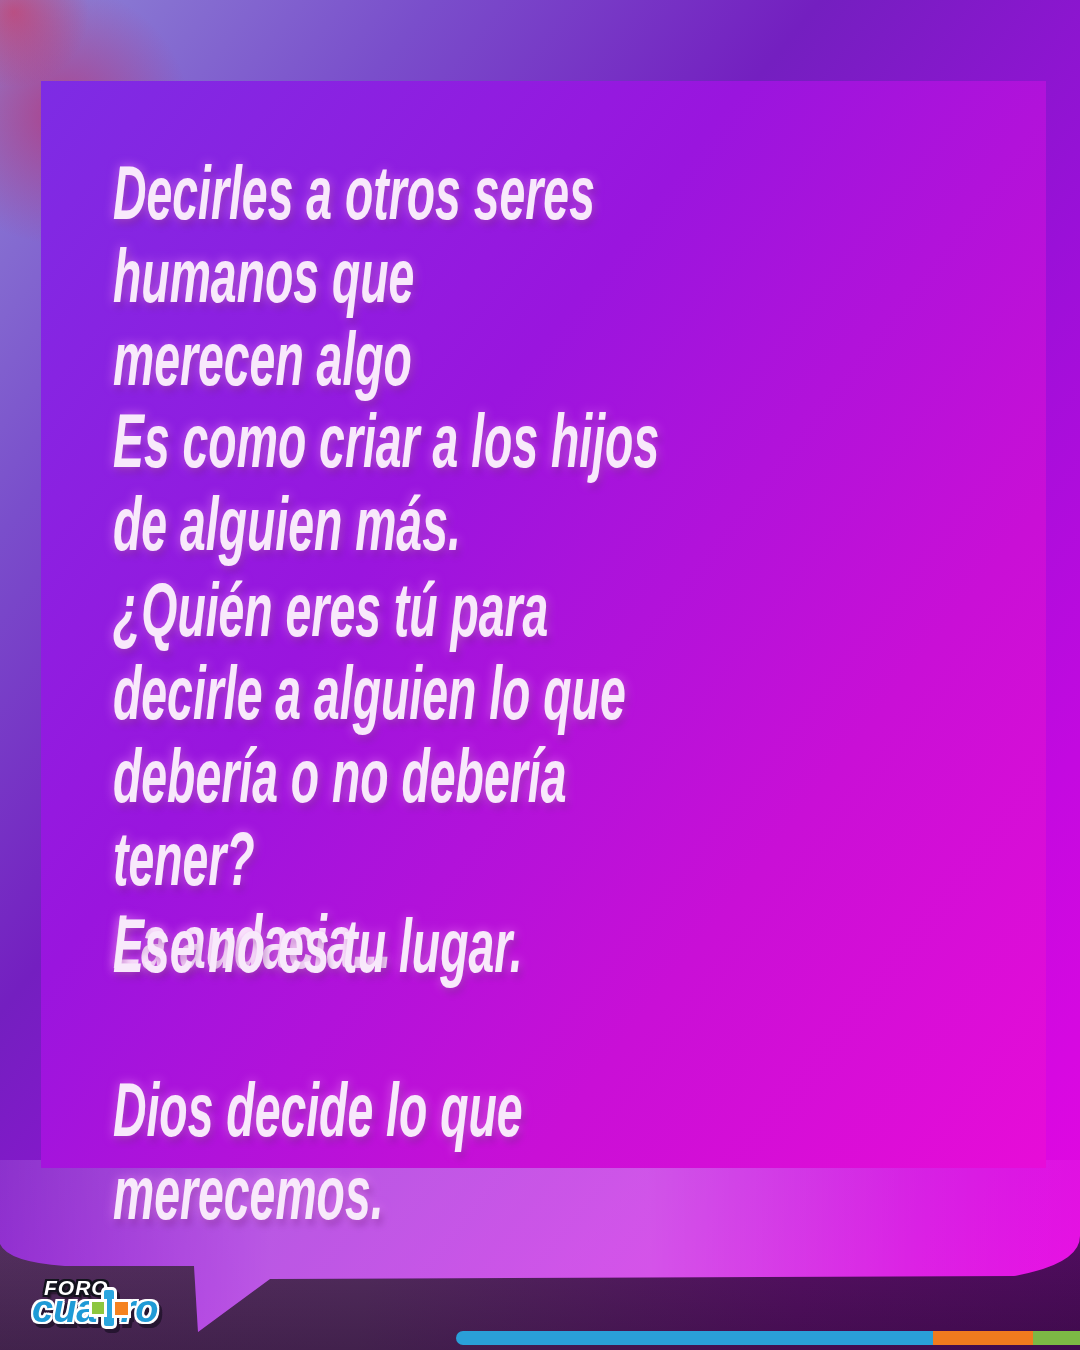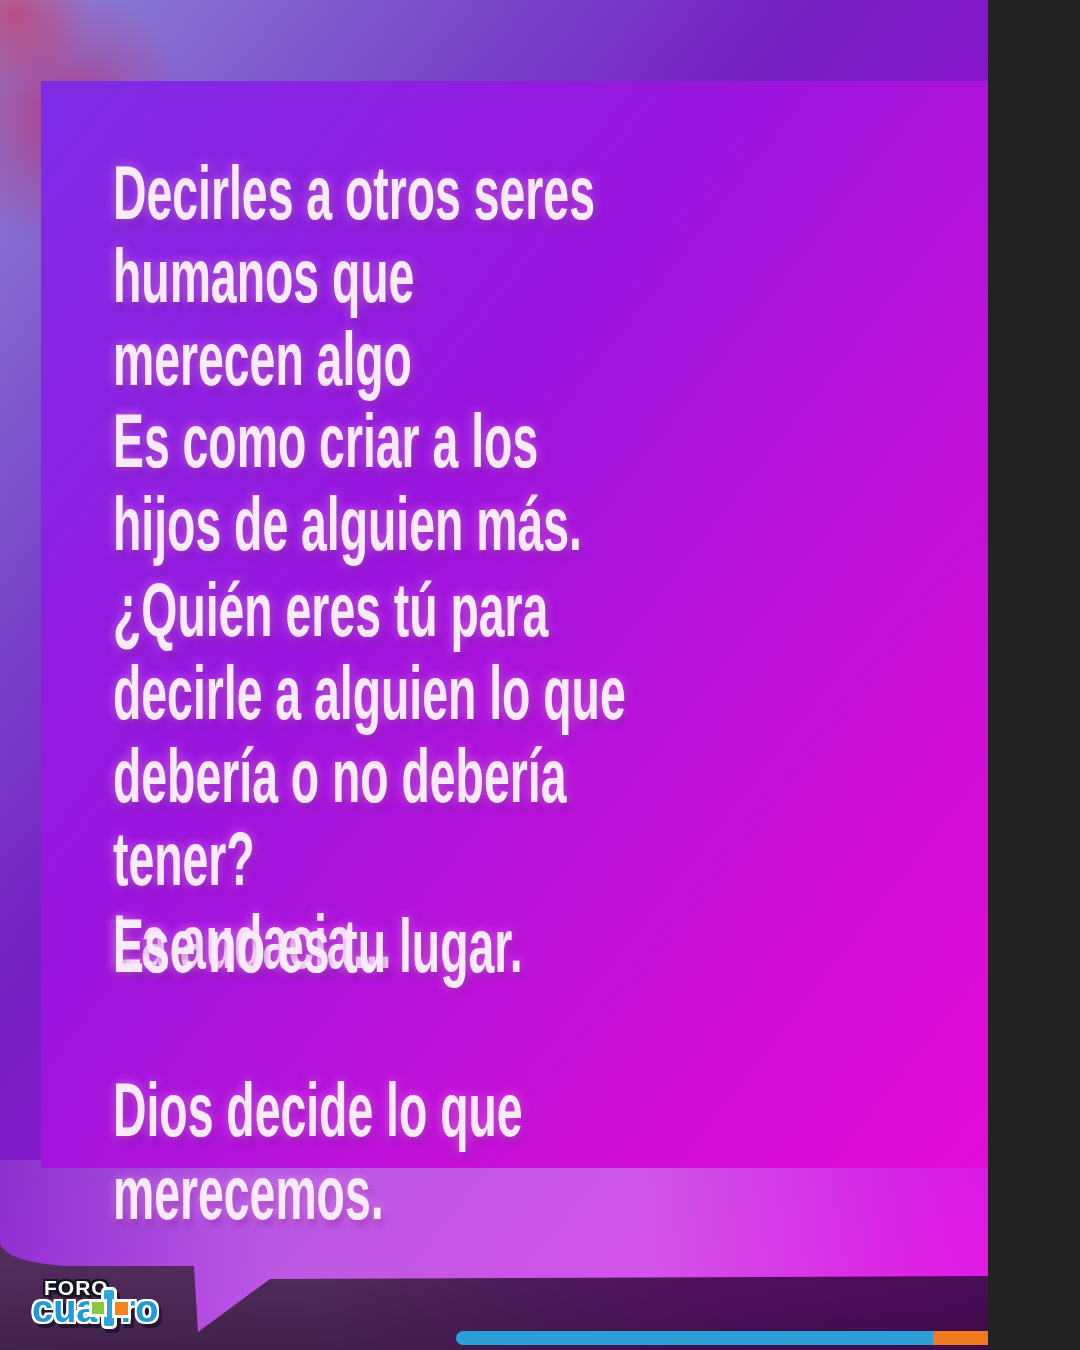--- a/index.html
+++ b/index.html
@@ -1,21 +1,22 @@
 <!DOCTYPE html>
 <html><head>
 <meta charset="utf-8">
 <style>
   html,body{margin:0;padding:0;background:#222;}
   .stage{
-    position:relative; width:988px; height:1350px; overflow:hidden;
+    position:relative; width:1080px; height:1350px; overflow:hidden;
     font-family:"Liberation Sans", sans-serif;
     background:
       linear-gradient(180deg, rgba(0,0,0,0) 90%, rgba(25,5,35,.35) 100%),
       linear-gradient(100deg, #573462 0%, #583063 45%, #5a1168 78%, #530d62 100%);
+    font-style: italic;
   }
   
   .bubble-svg{position:absolute; left:0; top:0; z-index:1;}
   
   .card{
     position:absolute; z-index:2; left:41px; top:81px; width:1005px; height:1087px;
     background:linear-gradient(128deg, #7d2ce4 0%, #9a15de 38%, #c90fd6 72%, #e70cd8 100%);
   }
   
   .qblock{

